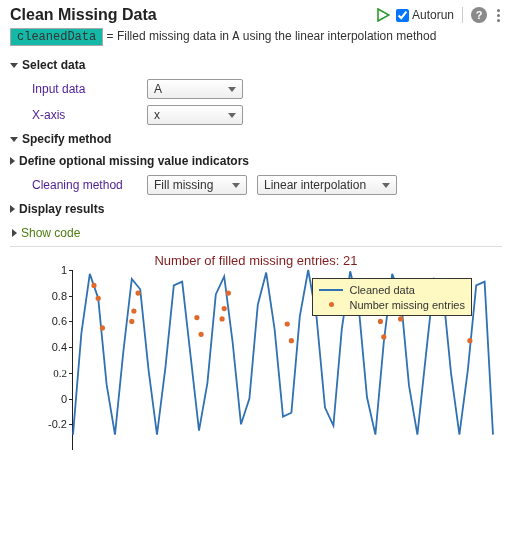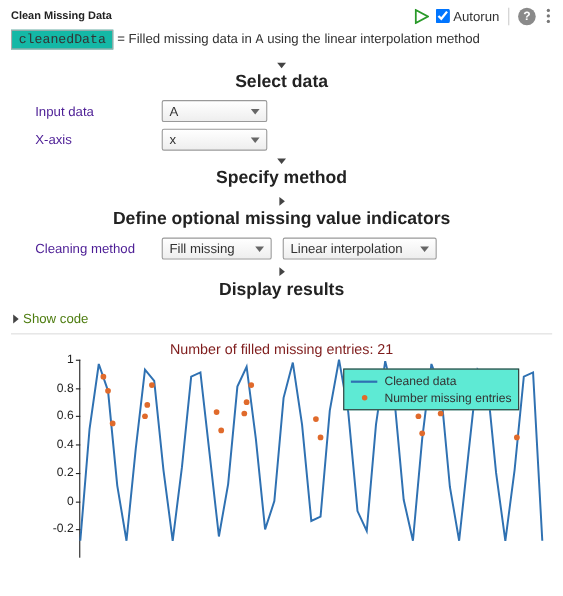--- a/index.html
+++ b/index.html
@@ -11,21 +11,21 @@
     color: #333;
     background: #fff;
     overflow: hidden;
   }
   .header {
     display: flex;
     align-items: center;
     padding: 6px 8px 2px 10px;
   }
   .header-title {
-    font-size: 10px;
+    font-size: 16px;
     font-weight: 700;
     color: #222;
     flex: 1;
   }
   .header-controls {
     display: flex;
     align-items: center;
     gap: 6px;
   }
   .run-icon svg { display:block; }
@@ -69,25 +69,24 @@
   }
   .code-inline {
     font-family:"Consolas","Courier New",monospace;
     font-size:12px;
   }
   .panel-body { padding: 0 10px; }
   .section-header {
     display:flex; align-items:center;
     gap:4px;
     font-weight:700;
-    font-size:16px;
+    font-size:12px;
     color:#222;
     padding:4px 0;
     cursor:pointer;
-    flex-direction:column;
   }
   .tri {
     width:0; height:0;
     border-style:solid;
   }
   .tri-down {
     border-width:5px 4px 0 4px;
     border-color:#444 transparent transparent transparent;
   }
   .tri-right {
@@ -204,21 +203,21 @@
     background:#222;
   }
   svg.curve {
     position:absolute; left:0; top:0;
     width:420px; height:180px;
     overflow:visible;
   }
   .legend {
     position:absolute;
     top:8px; right:20px;
-    background:#5eead4;
+    background:#fef9c3;
     border:1px solid #333;
     padding:3px 6px;
     font-size:11px;
   }
   .legend-row { display:flex; align-items:center; gap:6px; height:15px;}
   .legend-line { width:24px; height:0; border-top:2px solid #2f71b2; }
   .legend-dot { width:24px; display:flex; justify-content:center;}
   .legend-dot span{ width:5px;height:5px;border-radius:50%; background:#e06a2b;}
 </style>
 </head>
@@ -341,21 +340,21 @@
             <span class="legend-dot">
                 <span></span>
               </span>
             <span>Number missing entries</span>
           </div>
         </div>
       <div class="ytick-label" style="top: 154.286px;">-0.2</div>
           <div class="ytick-mark" style="top: 154.286px;"></div>
           <div class="ytick-label" style="top: 128.571px;">0</div>
           <div class="ytick-mark" style="top: 128.571px;"></div>
-          <div class="ytick-label" style="top: 102.857px;">0.2</div>
+          <div class="ytick-label" style="top: 102.857px; font-family: Liberation Serif, serif;">0.2</div>
           <div class="ytick-mark" style="top: 102.857px;"></div>
           <div class="ytick-label" style="top: 77.1429px;">0.4</div>
           <div class="ytick-mark" style="top: 77.1429px;"></div>
           <div class="ytick-label" style="top: 51.4286px;">0.6</div>
           <div class="ytick-mark" style="top: 51.4286px;"></div>
           <div class="ytick-label" style="top: 25.7143px;">0.8</div>
           <div class="ytick-mark" style="top: 25.7143px;"></div>
           <div class="ytick-label" style="top: 0px;">1</div>
           <div class="ytick-mark" style="top: 0px;"></div>
         </div>

